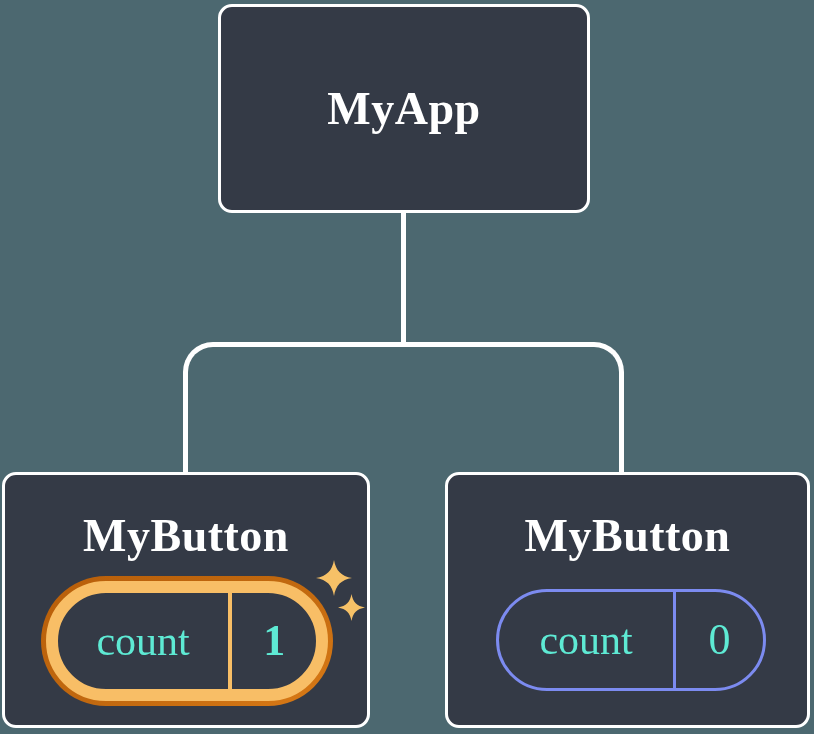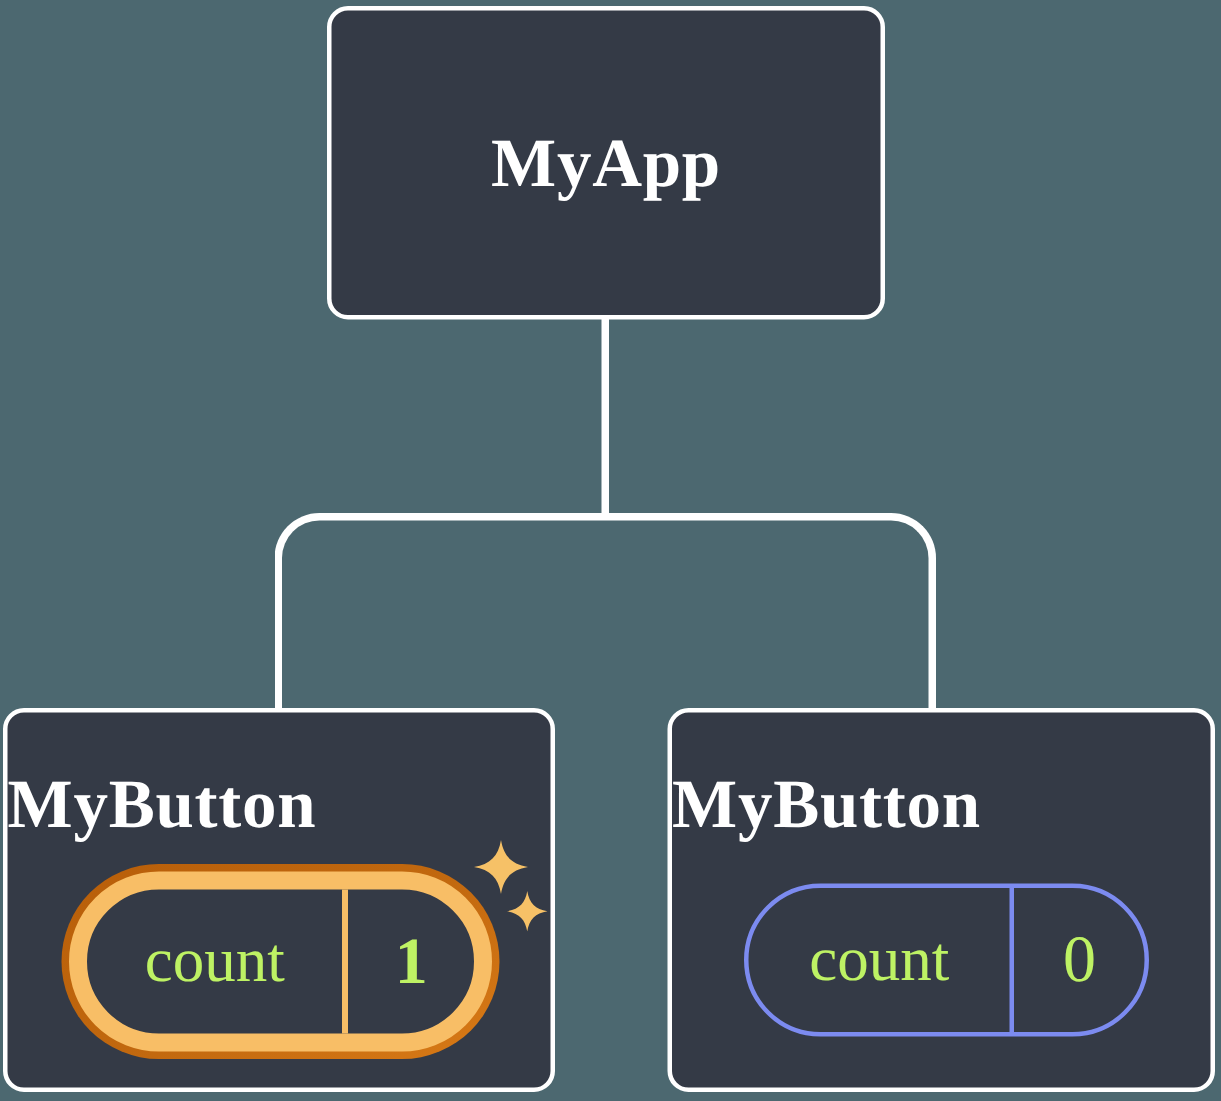--- a/index.html
+++ b/index.html
@@ -32,20 +32,21 @@
     color: #FFFFFF;
     font-size: 46px;
     font-weight: 700;
     letter-spacing: 0.5px;
     line-height: 1;
   }
   .child-label {
     position: absolute;
     left: 0; right: 0;
     top: 38px;
+    text-align: center;
   }
 
   
   .connector-stem {
     position: absolute;
     left: 401px; top: 211px;
     width: 5px; height: 133px;
     background: #FFFFFF;
   }
   .connector-bracket {
@@ -64,21 +65,21 @@
     display: flex;
     width: 100%; height: 100%;
     border-radius: 999px;
     box-sizing: border-box;
     align-items: stretch;
   }
   .pill-cell {
     display: flex;
     align-items: center;
     justify-content: center;
-    color: #bef264;
+    color: #5eead4;
     font-size: 42px;
     line-height: 1;
   }
   .cell-key   { flex: 0 0 66%; }
   .cell-value { flex: 1 1 auto; font-size: 44px; }
 
   
   .pill-highlight-outer {
     position: absolute;
     left: 36px; top: 101px;

